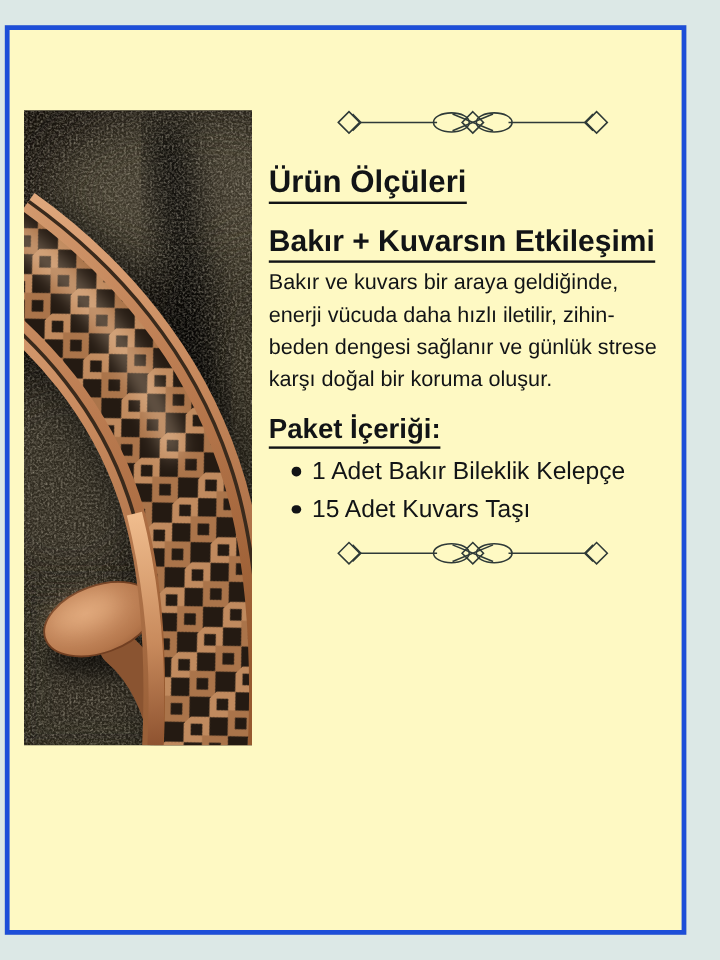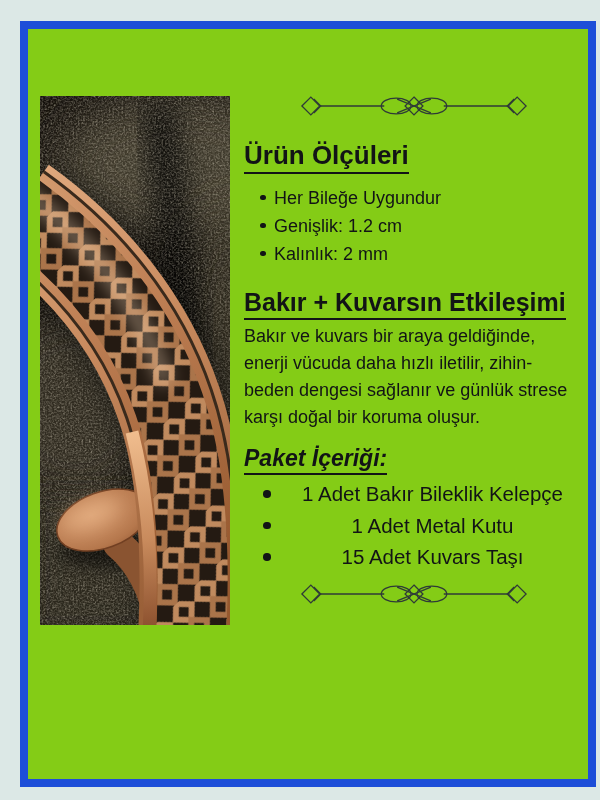--- a/index.html
+++ b/index.html
@@ -3,48 +3,48 @@
 <meta charset="utf-8">
 <style>
   html,body{margin:0;padding:0;}
   body{
     width:600px;height:800px;position:relative;overflow:hidden;
     background:#dce8e6;
     font-family:"Liberation Sans",sans-serif;
     color:#121416;
   }
   .frame{
-    position:absolute;left:20px;top:21px;width:560px;height:750px;
-    border:8px solid #1d4ed8;background:#84cc16;
+    position:absolute;left:4px;top:21px;width:560px;height:750px;
+    border:4px solid #1d4ed8;background:#fef9c3;
   }
   .photo{
     position:absolute;left:12px;top:67px;width:190px;height:529px;
     overflow:hidden;background:#16120d;
   }
   .photo svg{display:block;}
   .column{
     position:absolute;left:215px;top:64px;width:342px;
   }
   .divider{display:block;margin:0 auto;}
   .divider.bottom{margin-top:8px;}
   h1,h2,h3{margin:0;font-weight:bold;line-height:1.18;}
   h1{font-size:26px;margin:21px 0 0 1px;}
   h2{font-size:25px;margin:20px 0 0 1px;}
-  h3{font-size:23px;margin:14px 0 0 1px;font-style:italic;}
+  h3{font-size:23px;margin:14px 0 0 1px;}
   .u{border-bottom:2.5px solid #121416;padding-bottom:2px;}
   ul{list-style:none;margin:0;padding:0;}
   .list-dims{margin-top:13px;font-size:18px;}
   .list-dims li{position:relative;padding-left:31px;line-height:28px;}
   .list-dims li::before{
     content:"";position:absolute;left:17px;top:11px;width:5.5px;height:5.5px;
     border-radius:50%;background:#121416;
   }
   .para{margin:6px 15px 0 1px;font-size:18px;line-height:27px;}
   .list-pkg{margin-top:6px;font-size:20.5px;}
-  .list-pkg li{position:relative;padding-left:37px;line-height:31.5px;text-align:center;}
+  .list-pkg li{position:relative;padding-left:37px;line-height:31.5px;}
   .list-pkg li::before{
     content:"";position:absolute;left:20px;top:12px;width:7.5px;height:7.5px;
     border-radius:50%;background:#121416;
   }
   .footer-note{
     position:absolute;right:16px;bottom:20px;
     font-family:"DejaVu Serif","Liberation Serif",serif;
     font-size:15.5px;color:#2a2e2d;white-space:nowrap;
   }
 </style>
@@ -135,33 +135,27 @@
       <ellipse cx="143" cy="13" rx="15" ry="8"></ellipse>
       <polygon points="125,4 134,13 125,22 116,13"></polygon>
       <line x1="108" y1="6" x2="142" y2="20"></line>
       <line x1="108" y1="20" x2="142" y2="6"></line>
       <line x1="155" y1="13" x2="219" y2="13"></line>
       <polyline points="226,6 219,13 226,20"></polyline>
       <polygon points="220,13 229,4 238,13 229,22"></polygon>
     </svg>
 
     <h1><span class="u">Ürün Ölçüleri</span></h1>
-    <ul class="list-dims">
-      <li>Her Bileğe Uygundur</li>
-      <li>Genişlik: 1.2 cm</li>
-      <li>Kalınlık: 2 mm</li>
-    </ul>
 
     <h2><span class="u">Bakır + Kuvarsın Etkileşimi</span></h2>
     <p class="para">Bakır ve kuvars bir araya geldiğinde, enerji vücuda daha hızlı iletilir, zihin-beden dengesi sağlanır ve günlük strese karşı doğal bir koruma oluşur.</p>
 
     <h3><span class="u">Paket İçeriği:</span></h3>
     <ul class="list-pkg">
       <li>1 Adet Bakır Bileklik Kelepçe</li>
-      <li>1 Adet Metal Kutu</li>
       <li>15 Adet Kuvars Taşı</li>
     </ul>
 
     <svg class="divider bottom" width="248" height="26" viewBox="0 0 250 26" fill="none" stroke="#2f3a38" stroke-width="1.3">
       <polygon points="12,13 21,4 30,13 21,22"></polygon>
       <polyline points="24,6 31,13 24,20"></polyline>
       <line x1="31" y1="13" x2="95" y2="13"></line>
       <ellipse cx="107" cy="13" rx="15" ry="8"></ellipse>
       <ellipse cx="143" cy="13" rx="15" ry="8"></ellipse>
       <polygon points="125,4 134,13 125,22 116,13"></polygon>

